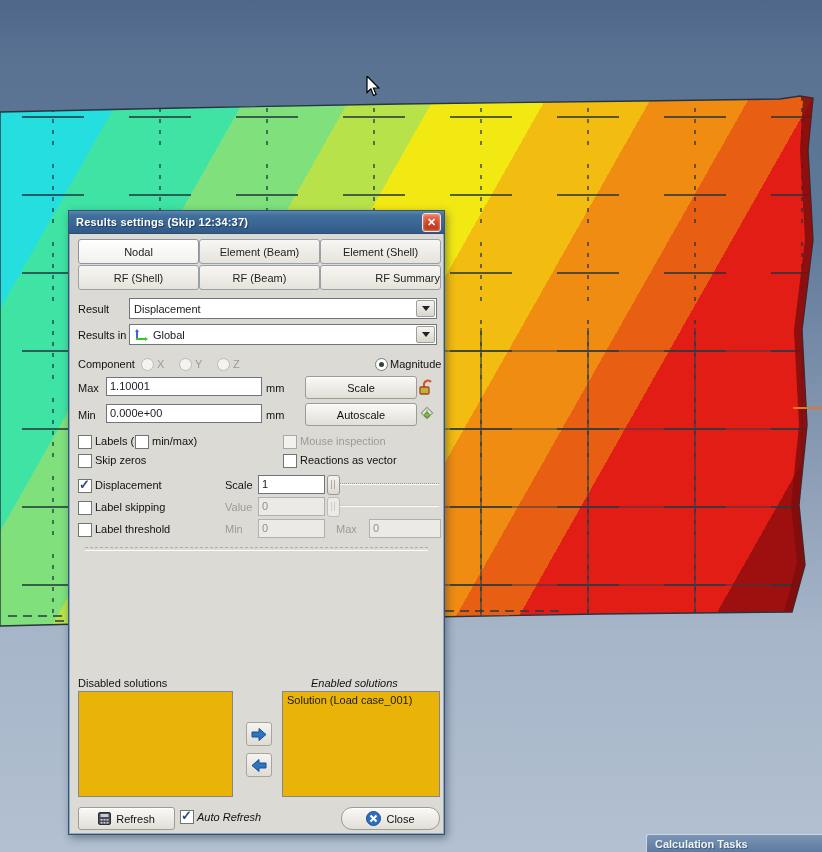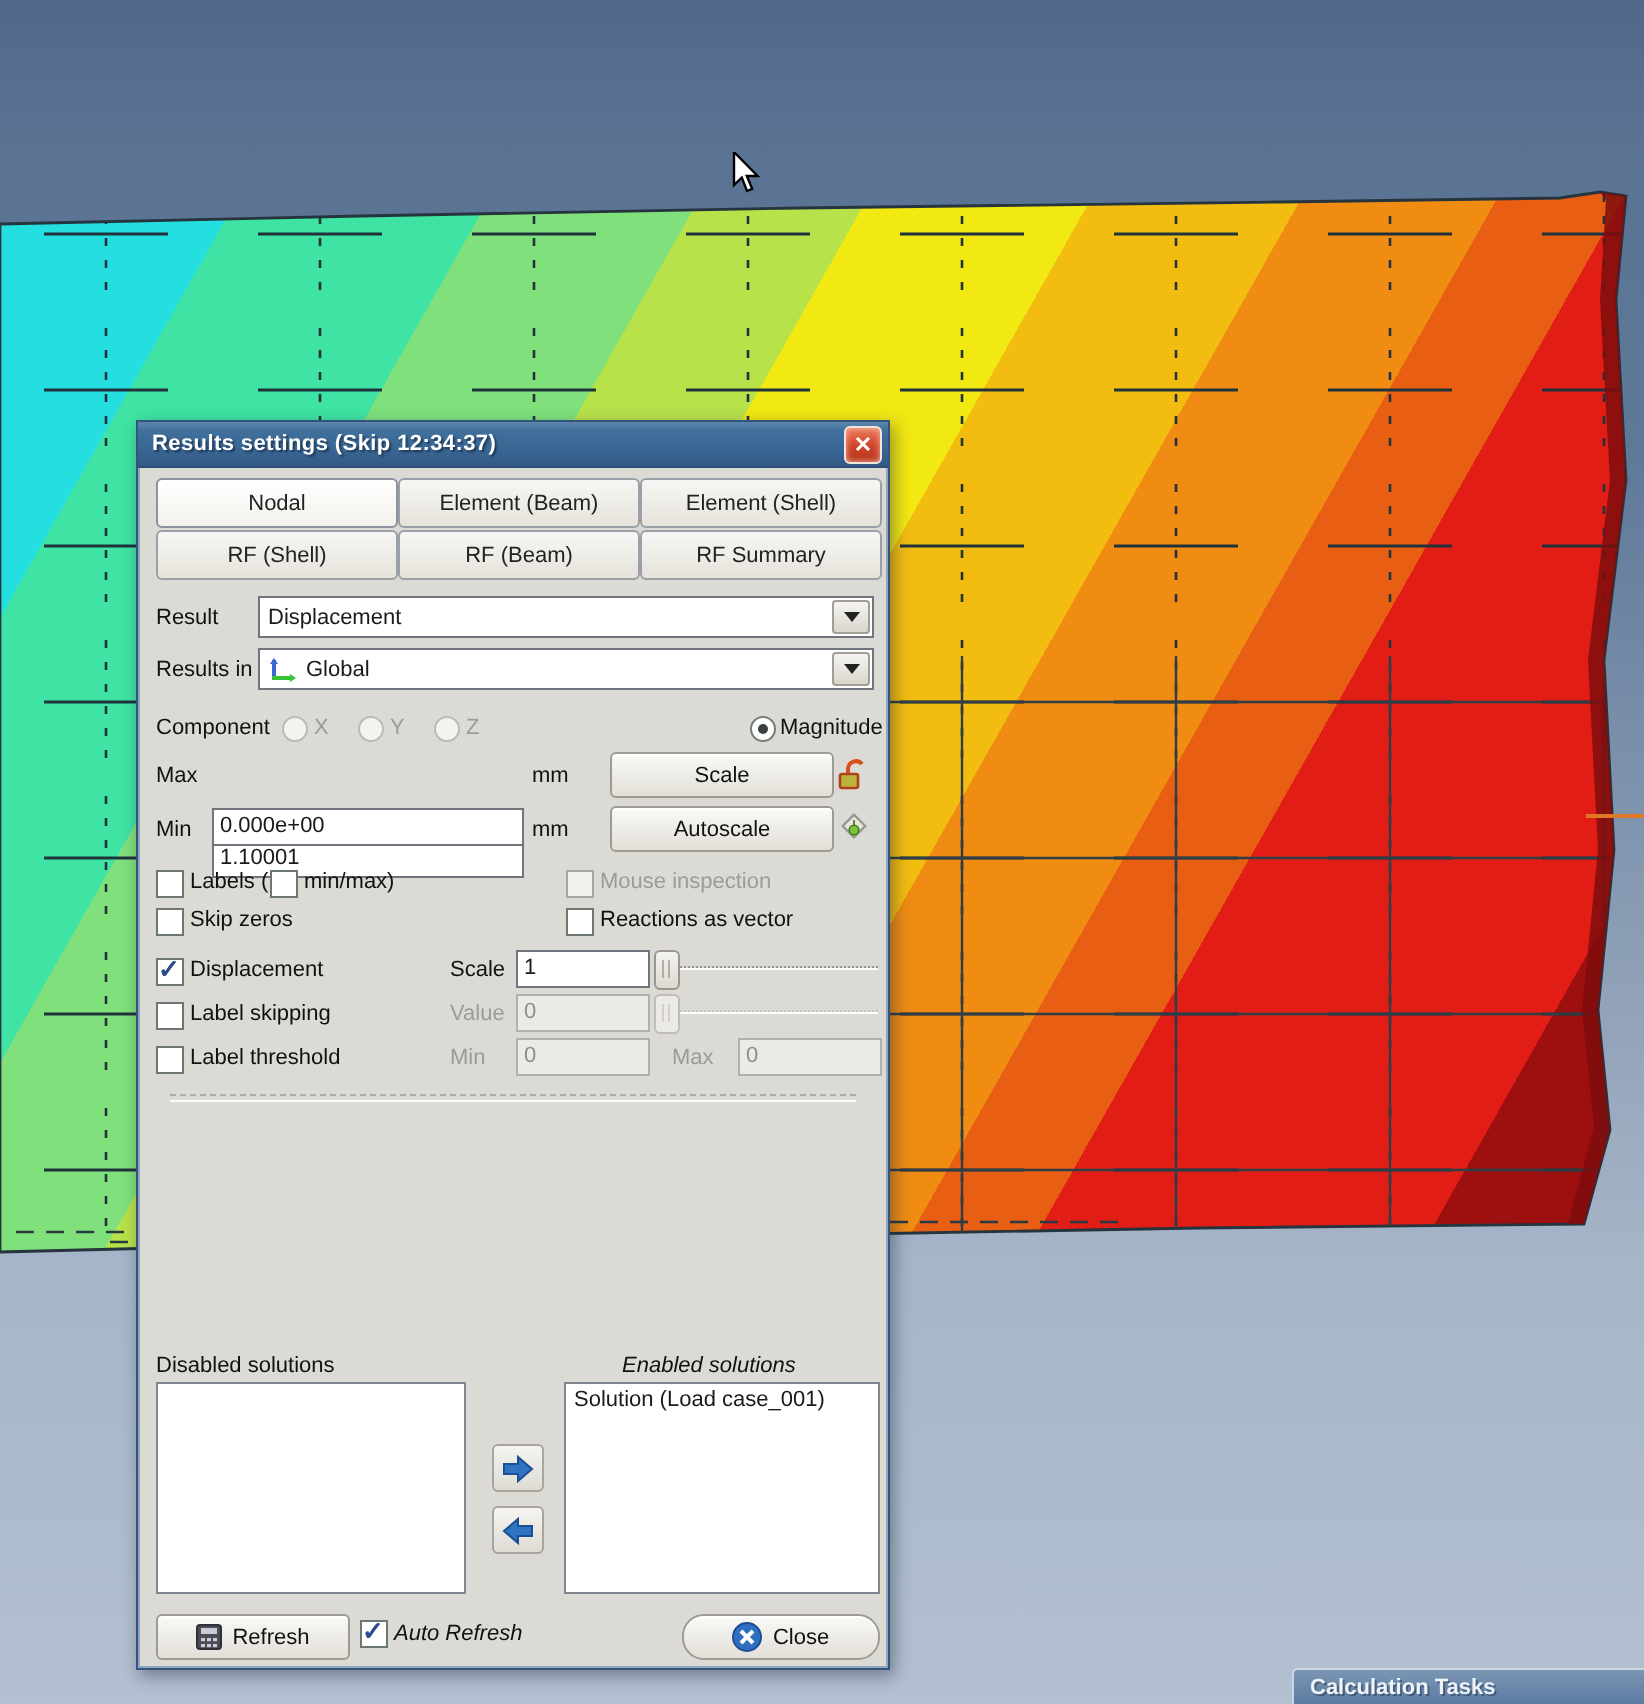--- a/index.html
+++ b/index.html
@@ -61,21 +61,21 @@
   .slider .track{position:absolute;left:12px;right:0;top:8px;border-top:1px dotted #9a978e;border-bottom:1px solid #fdfdfc;}
   .slider .thumb{position:absolute;left:0;top:0;width:11px;height:18px;border:1px solid #9a978e;border-radius:3px;
     background:linear-gradient(180deg,#f4f3f0,#ddd9d1);}
   .slider .thumb:after{content:"";position:absolute;left:3px;top:4px;width:1px;height:9px;background:#b0ada4;box-shadow:3px 0 0 #b0ada4;}
   .slider.dis .track{border-top-color:#c6c3bb;}
   .slider.dis .thumb{background:#eceae6;border-color:#c0bdb5;}
   .slider.dis .thumb:after{background:#d2cfc7;box-shadow:3px 0 0 #d2cfc7;}
 
   .sep{position:absolute;left:16px;right:16px;height:2px;border-top:1px dashed #b0aeaa;border-bottom:1px solid #fbfbfa;}
 
-  .listbox{position:absolute;top:480px;height:104px;background:#ffffff;border:1px solid #82868e;overflow:hidden;}
+  .listbox{position:absolute;top:480px;height:104px;background:#eab308;border:1px solid #82868e;overflow:hidden;}
   .listbox .item{padding:2px 4px;white-space:nowrap;}
 
   .arrow-btn{position:absolute;left:177px;width:24px;height:22px;border:1px solid #a8a59c;border-radius:3px;
     background:linear-gradient(180deg,#f5f4f1,#dfdcd5);display:flex;align-items:center;justify-content:center;}
 
   
   .calc-tasks{position:absolute;left:646px;top:834px;width:176px;height:18px;
     border-top:1px solid #ccd6e2;border-left:1px solid #ccd6e2;border-top-left-radius:3px;overflow:hidden;
     background:linear-gradient(180deg,#7b95b5,#5a7a9f);}
   .calc-tasks .hdr{color:#eef3f8;font-weight:bold;line-height:19px;padding-left:8px;
@@ -153,21 +153,21 @@
       </div>
     <div class="tab" style="left:251px;top:28px;">
         <span>Element (Shell)</span>
       </div>
     <div class="tab" style="left:9px;top:54px;">
         <span>RF (Shell)</span>
       </div>
     <div class="tab" style="left:130px;top:54px;">
         <span>RF (Beam)</span>
       </div>
-    <div class="tab" style="left:251px;top:54px;">
+    <div class="tab" style="left:251px;top:54px;justify-content:flex-end;">
         <span>RF Summary</span>
       </div>
 
     <span class="lbl" style="left:9px;top:92px;">Result</span>
     <div class="combo" style="top:87px;">
       <span class="cval">Displacement</span>
       <span class="cbtn"></span>
     </div>
 
     <span class="lbl" style="left:9px;top:118px;">Results in</span>
@@ -188,21 +188,21 @@
     <span class="radio dis" style="left:72px;top:147px;"></span>
     <span class="lbl dis" style="left:88px;top:147px;">X</span>
     <span class="radio dis" style="left:110px;top:147px;"></span>
     <span class="lbl dis" style="left:126px;top:147px;">Y</span>
     <span class="radio dis" style="left:148px;top:147px;"></span>
     <span class="lbl dis" style="left:164px;top:147px;">Z</span>
     <span class="radio sel" style="left:306px;top:147px;"></span>
     <span class="lbl" style="left:321px;top:147px;">Magnitude</span>
 
     <span class="lbl" style="left:9px;top:171px;">Max</span>
-    <div class="input" style="left:37px;top:166px;width:148px;margin-top:43px;">1.10001</div>
+    <div class="input" style="left:37px;top:166px;width:148px;">1.10001</div>
     <span class="lbl" style="left:197px;top:171px;">mm</span>
     <div class="btn" style="left:236px;top:165px;width:110px;height:21px;">
         <span>Scale</span>
       </div>
     <svg style="position:absolute;left:349px;top:167px;" width="17" height="18" viewBox="0 0 17 18">
       <path d="M6 9 V6 a4 4 0 0 1 7 -2" fill="none" stroke="#d85020" stroke-width="2"></path>
       <rect x="2" y="9" width="9" height="7" rx="1" fill="#bcb43a" stroke="#b0401c" stroke-width="1.3"></rect>
     </svg>
 
     <span class="lbl" style="left:9px;top:198px;">Min</span>

